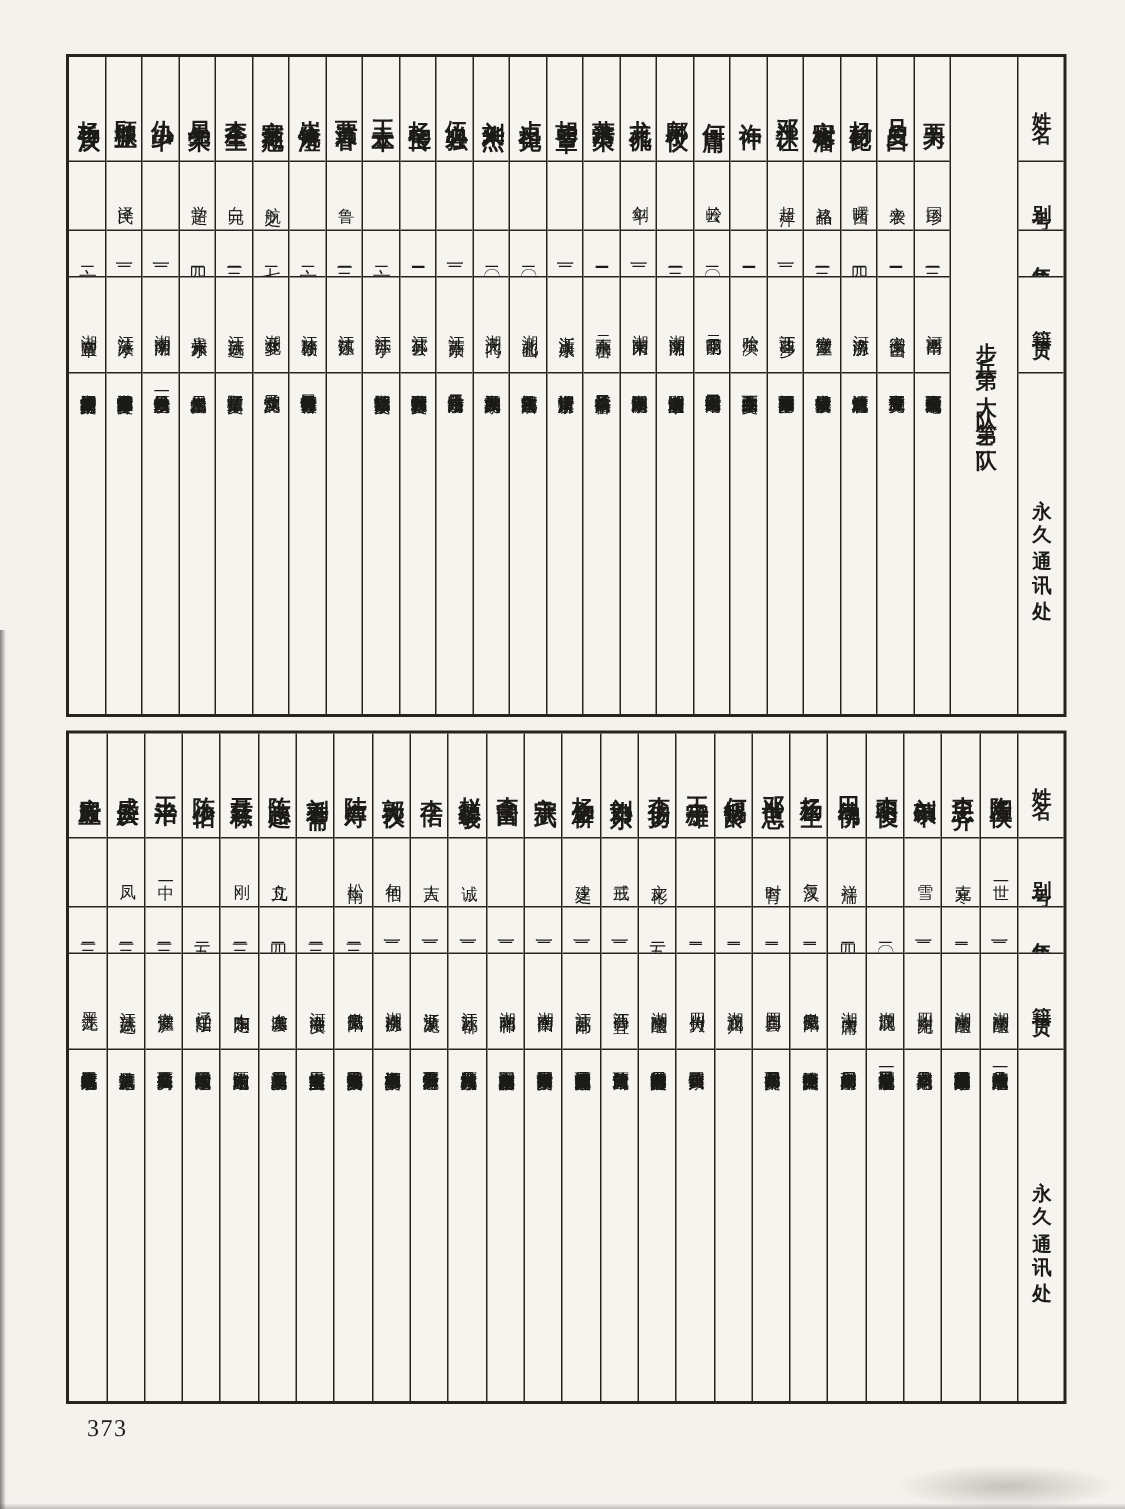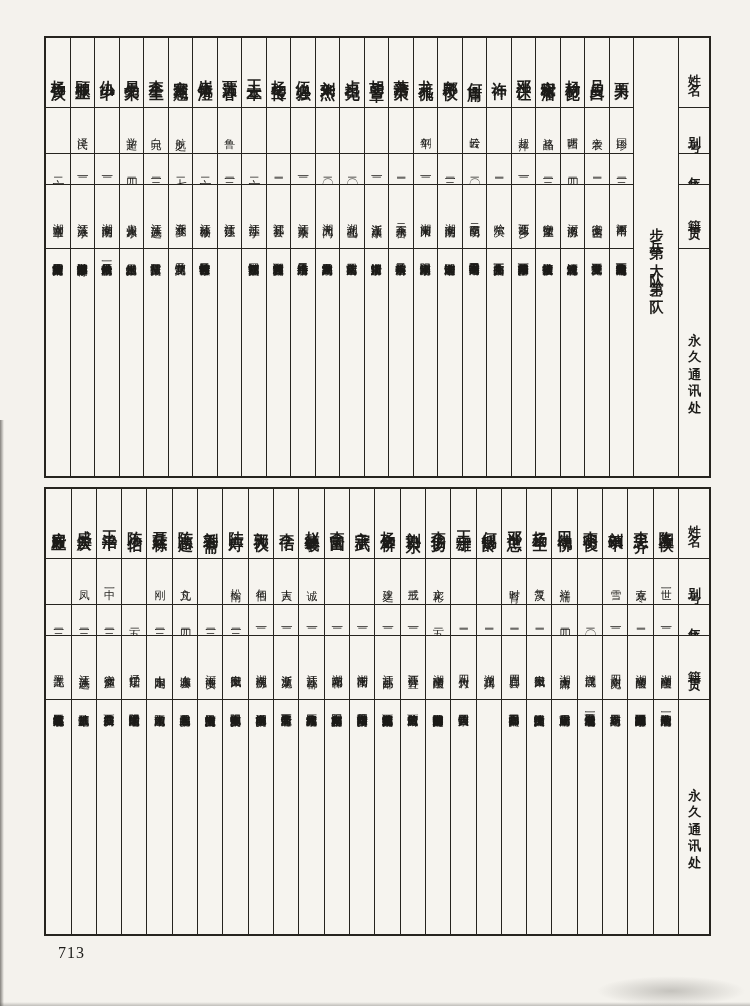--- a/index.html
+++ b/index.html
@@ -425,19 +425,19 @@
         <div class="col">
     <div class="cell name">房殿亚</div>
     <div class="cell alias"></div>
     <div class="cell age">二三</div>
     <div class="cell native">黑龙江</div>
     <div class="cell address">黑龙江省龙江县济心河镇李三店街</div>
   </div>
       </div>
   </div>
 
-  <div class="page-number">713</div>
+  <div class="page-number">373</div>
 
   <div class="scan-edge-left"></div>
   <div class="scan-edge-bottom"></div>
   <div class="corner-smudge"></div>
 
 </div>
 
 </body></html>

